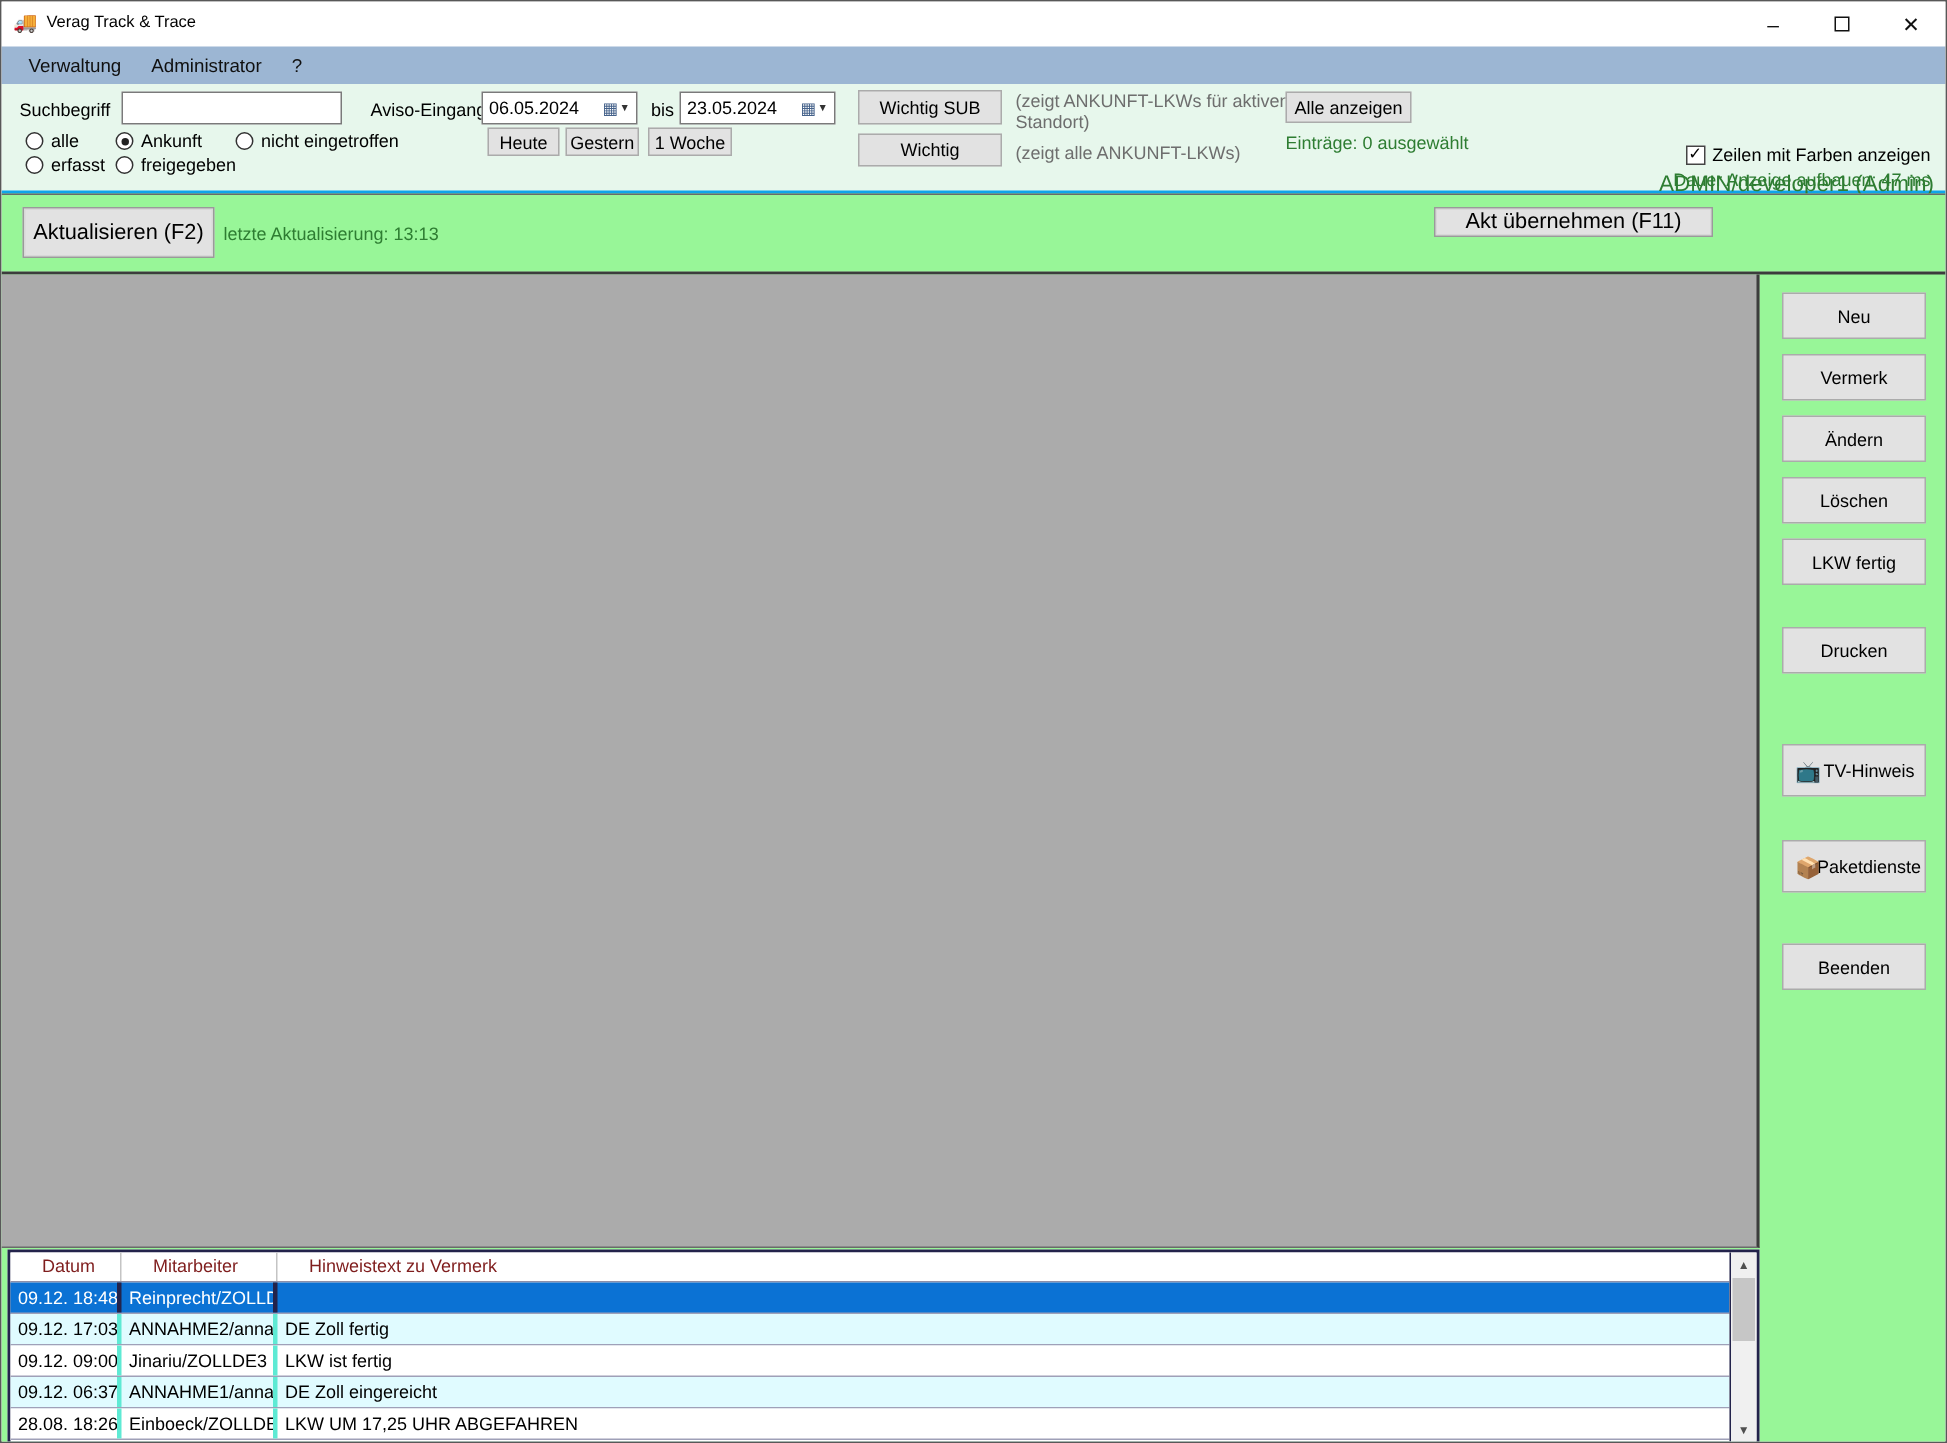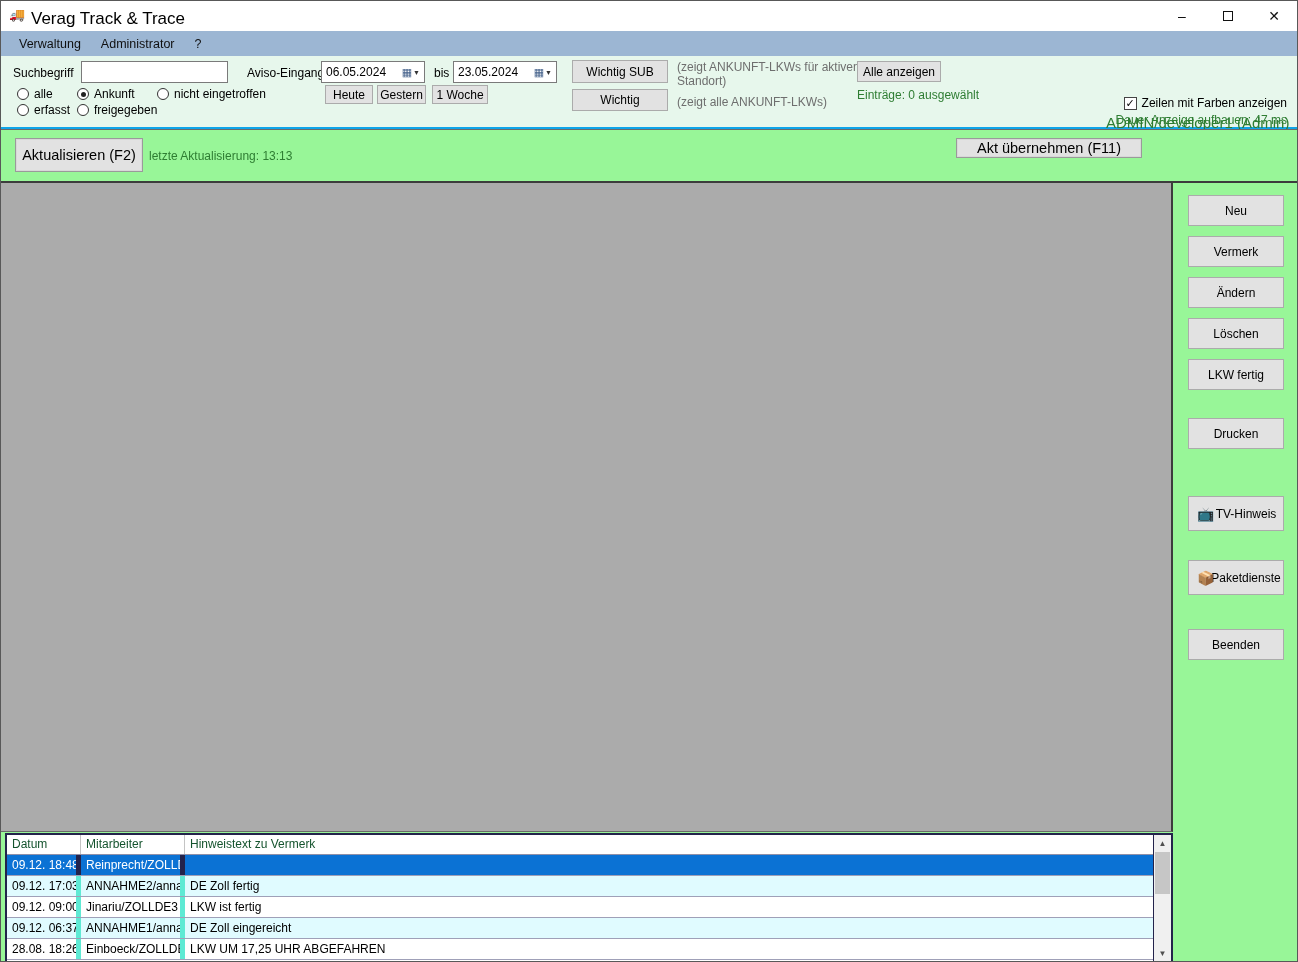--- a/index.html
+++ b/index.html
@@ -5,21 +5,21 @@
   * { box-sizing: border-box; margin: 0; padding: 0; }
   body { font-family: "Liberation Sans", sans-serif; background: #ffffff; }
   .window {
     position: relative; width: 1298px; height: 962px;
     border: 1px solid #585858; background: #ffffff; overflow: hidden;
     font-size: 12px; color: #000;
   }
   
   .titlebar { position: absolute; left: 0; top: 0; width: 100%; height: 30px; background: #ffffff; }
   .app-icon { position: absolute; left: 8px; top: 6px; font-size: 13px; }
-  .title { position: absolute; left: 30px; top: 8px; font-size: 17px; color: #000; }
+  .title { position: absolute; left: 30px; top: 8px; font-size: 11px; color: #000; }
   .wincontrols { position: absolute; right: 0; top: 0; height: 30px; display: flex; }
   .winbtn { width: 46px; height: 30px; display: flex; align-items: center; justify-content: center; font-size: 14px; color: #111; cursor: default; }
   .maxbox { display: inline-block; width: 10px; height: 10px; border: 1.5px solid #111; }
   
   .menubar { position: absolute; left: 0; top: 30px; width: 100%; height: 25px; background: #9CB6D3; display: flex; align-items: center; padding-left: 8px; }
   .menu-item { padding: 4px 10px; font-size: 12.5px; color: #101010; }
   
   .filter-panel { position: absolute; left: 0; top: 55px; width: 100%; height: 74px; background: #E7F7EC; border-bottom: 3px solid #0ea5e9; }
   .lbl { position: absolute; color: #000; }
   .txtfield { position: absolute; border: 1px solid #7A7A7A; background: #fff; font-family: "Liberation Sans", sans-serif; font-size: 12px; padding: 2px 4px; }
@@ -41,25 +41,25 @@
   .big-btn { font-size: 14.5px; border: 1px solid #9A9A9A; box-shadow: 0 0 0 1px #d8d8d8 inset; }
   
   .main-area { position: absolute; left: 0; top: 180px; width: 100%; height: 782px; background: #98F698; border-top: 2px solid #3C3C3C; }
   .gray-area { position: absolute; left: 0; top: 0; width: 1172px; height: 649px; background: #ABABAB; border-right: 2px solid #3C3C3C; border-bottom: 1px solid #6a6a6a; }
   .side-btn { width: 96px; left: 1187px; height: 31px; }
   .side-btn-ic { position: absolute; left: 8px; font-size: 14px; }
   
   .tbl-wrap { position: absolute; left: 4px; top: 650px; width: 1168px; height: 130px; border: 2px solid #23234B; background: #fff; display: flex; }
   .tbl { width: 1146px; }
   .thead { display: grid; grid-template-columns: 74px 104px 1fr; height: 20px; background: #fff; border-bottom: 1px solid #8f90a8; }
-  .thead > div { padding-left: 5px; line-height: 19px; border-right: 1px solid #c4c4c4; font-size: 12px; color: #14532d; }
+  .thead > div { padding-left: 21px; line-height: 19px; border-right: 1px solid #c4c4c4; font-size: 12px; color: #7f1d1d; }
   .thead > div:last-child { border-right: none; }
   .trow { display: grid; grid-template-columns: 74px 104px 1fr; height: 21px; background: #fff; border-bottom: 1px solid #9fa0b8; }
   .trow:nth-of-type(even) { background: #E0FBFF; }
-  .trow > div { padding-left: 5px; line-height: 20px; border-right: 5px solid #5eead4; font-size: 12px; white-space: nowrap; overflow: hidden; }
+  .trow > div { padding-left: 5px; line-height: 20px; border-right: 3px solid #5eead4; font-size: 12px; white-space: nowrap; overflow: hidden; }
   .trow > div:last-child { border-right: none; }
   .tbl .trow.selected { background: #0B72D4; }
   .tbl .trow.selected > div { color: #fff; border-right-color: #23234B; }
   .vscroll { width: 18px; background: #F0F0F0; border-left: 1px solid #23234B; position: relative; }
   .scroll-arrow { position: absolute; left: 0; width: 100%; height: 16px; display: flex; align-items: center; justify-content: center; font-size: 8px; color: #505050; }
   .scroll-thumb { position: absolute; left: 1px; top: 17px; width: 15px; height: 42px; background: #C6C6C6; }
 </style>
 </head>
 <body>
 

